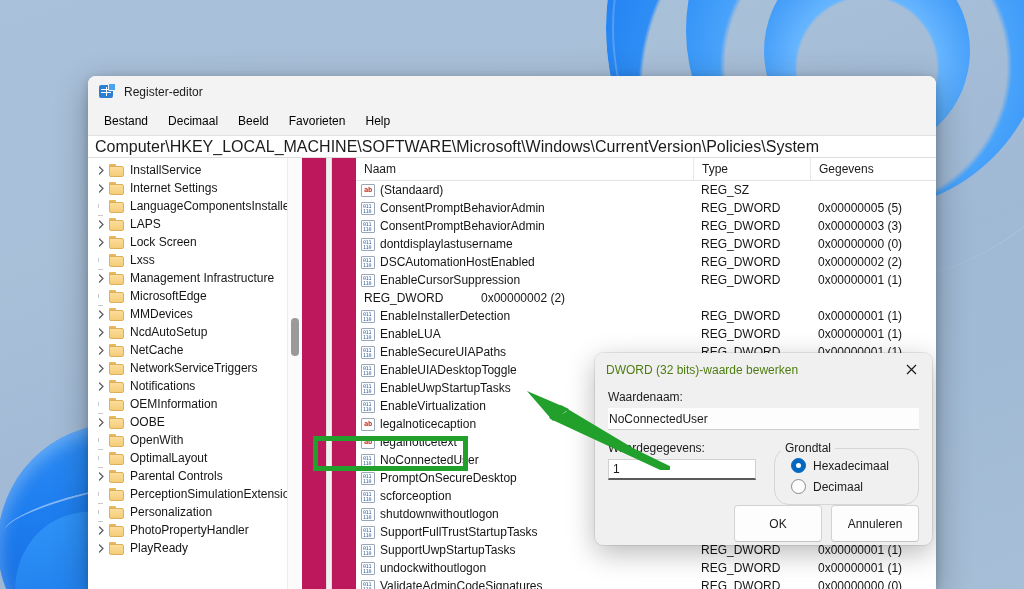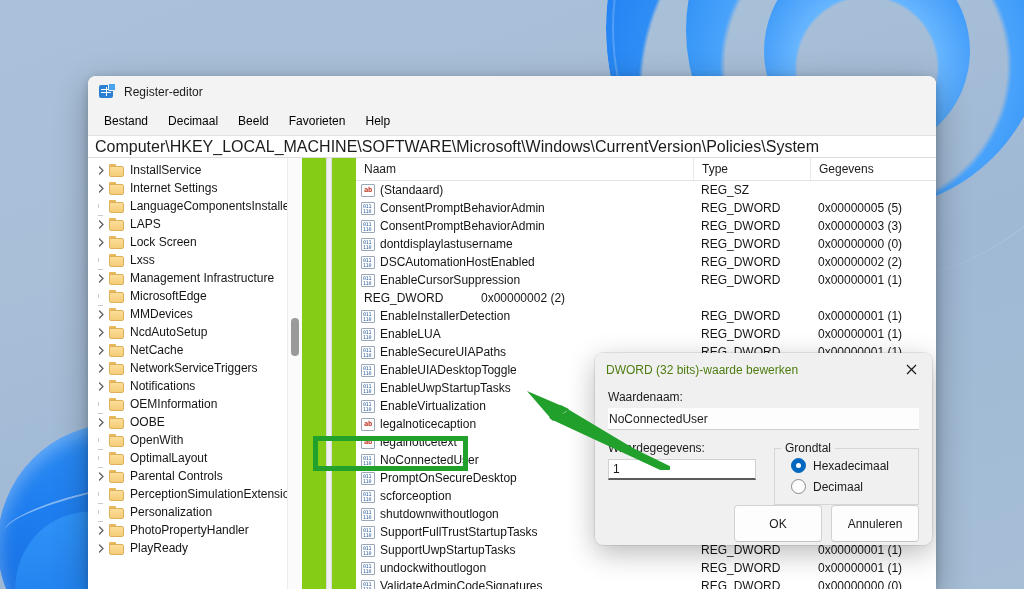--- a/index.html
+++ b/index.html
@@ -131,21 +131,21 @@
     border-bottom: 1px solid #dedede;
     display: flex; align-items: center;
     padding-left: 7px;
     font-size: 16px; color: #1b1b1b;
     white-space: nowrap; overflow: hidden;
   }
 
   #panes {
     flex: 1 1 auto;
     display: flex;
-    background: #84cc16;
+    background: #be185d;
     min-height: 0;
     gap: 24px;
   }
 
   
   #treepane {
     width: 214px; flex: 0 0 214px;
     background: #ffffff;
     position: relative;
     overflow: hidden;
@@ -324,21 +324,21 @@
     border: 1px solid #d0d0d0;
     border-bottom: 2px solid #5a5a5a;
     box-sizing: border-box;
     font-size: 12px; color: #1b1b1b;
     display: flex; align-items: center;
     padding-left: 4px;
   }
   #right-col { flex: 1 1 auto; padding-left: 14px; }
   #groupbox {
     border: 1px solid #d6d6d6;
-    border-radius: 0;
+    border-radius: 15px;
     padding: 6px 8px 7px 8px;
     position: relative;
     margin-top: 7px;
   }
   #group-legend {
     position: absolute; top: -8px; left: 6px;
     background: #f0f0f0;
     padding: 0 4px;
     font-size: 12px; color: #1b1b1b;
   }

